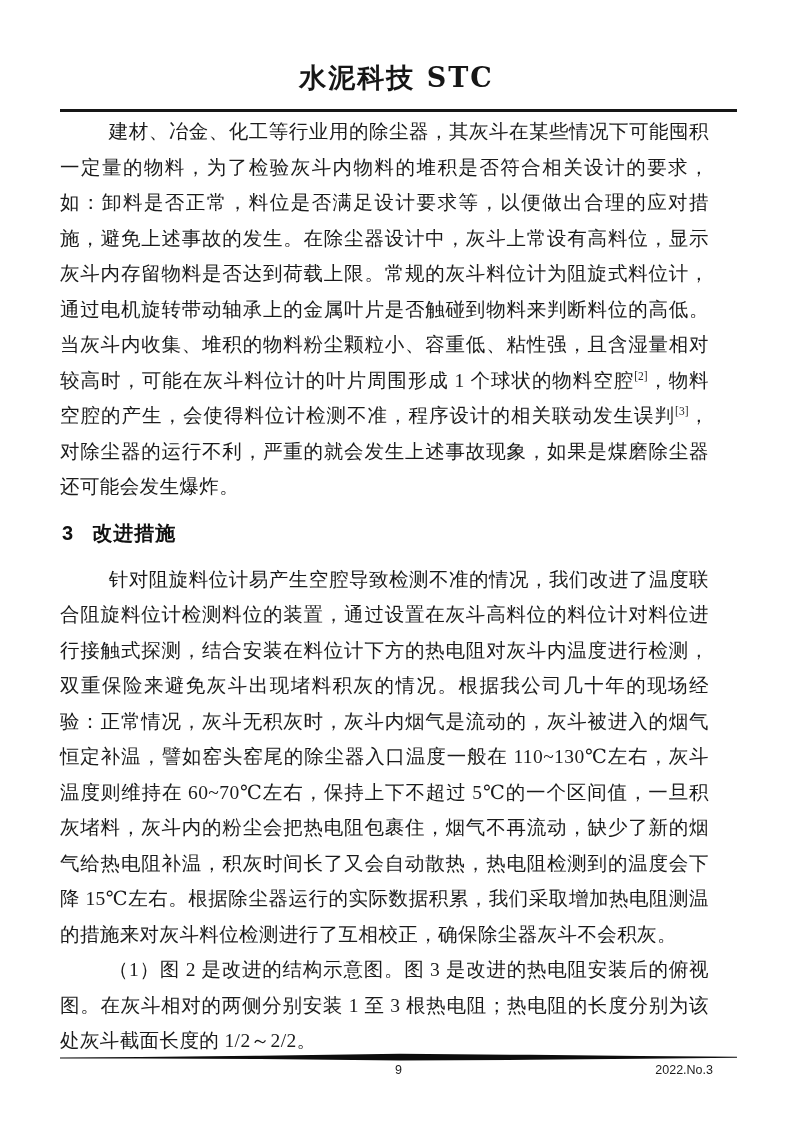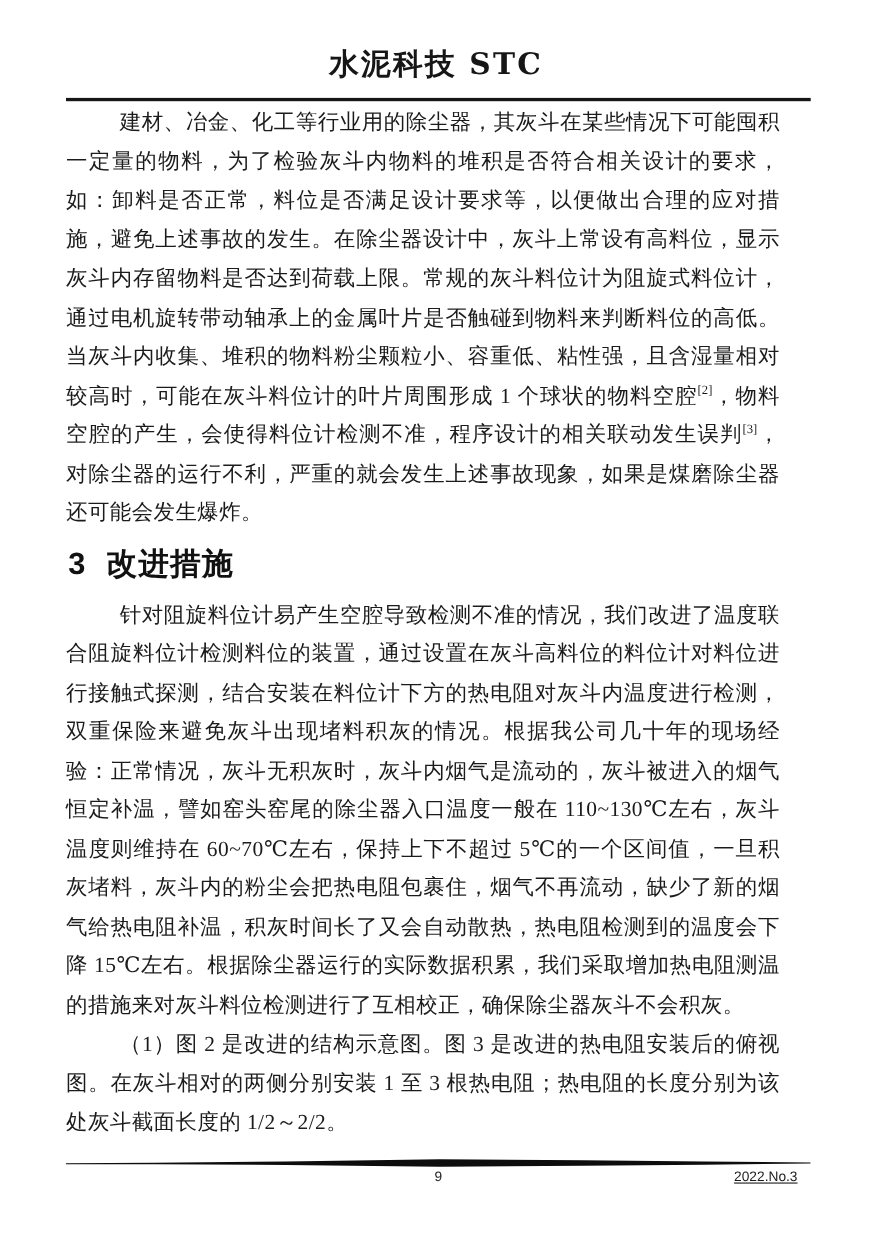--- a/index.html
+++ b/index.html
@@ -17,20 +17,21 @@
 
   
   .header { padding-top: 40px; }
   .journal-title {
     text-align: center;
     font-size: 27px;
     font-weight: 600;
     letter-spacing: 2px;
     color: #161616;
     font-family: "DejaVu Serif", "Liberation Serif", serif;
+    margin-top: 20px;
   }
   .header-rule {
     margin: 13px 56px 0 60px;
     height: 3px;
     background: #161616;
   }
 
   
   .body-text {
     padding: 2px 84px 0 60px;
@@ -42,21 +43,21 @@
   }
   p.para { text-indent: 2.5em; margin: 0; }
   sup.cite {
     font-size: 11.5px;
     vertical-align: super;
     line-height: 0;
     letter-spacing: 0;
   }
   h2.section-heading {
     font-family: "Liberation Sans", "DejaVu Sans", sans-serif;
-    font-size: 28px;
+    font-size: 20px;
     font-weight: 700;
     color: #111111;
     margin: 10px 0 11px 2px;
     line-height: 36px;
     letter-spacing: 1px;
   }
   h2.section-heading .heading-number { margin-right: 18px; }
 
   
   .footer {
@@ -75,23 +76,22 @@
     color: #1b1b1b;
   }
   .page-number {
     position: absolute;
     left: 50%;
     transform: translateX(-50%);
     top: 0;
   }
   .issue-number {
     position: absolute;
-    right: 12px;
+    right: 24px;
     top: 0;
-    text-decoration: underline;
   }
 </style>
 </head>
 <body>
 
 <div class="page">
 
   <div class="header">
     <div class="journal-title">水泥科技 STC</div>
     <div class="header-rule"></div>

